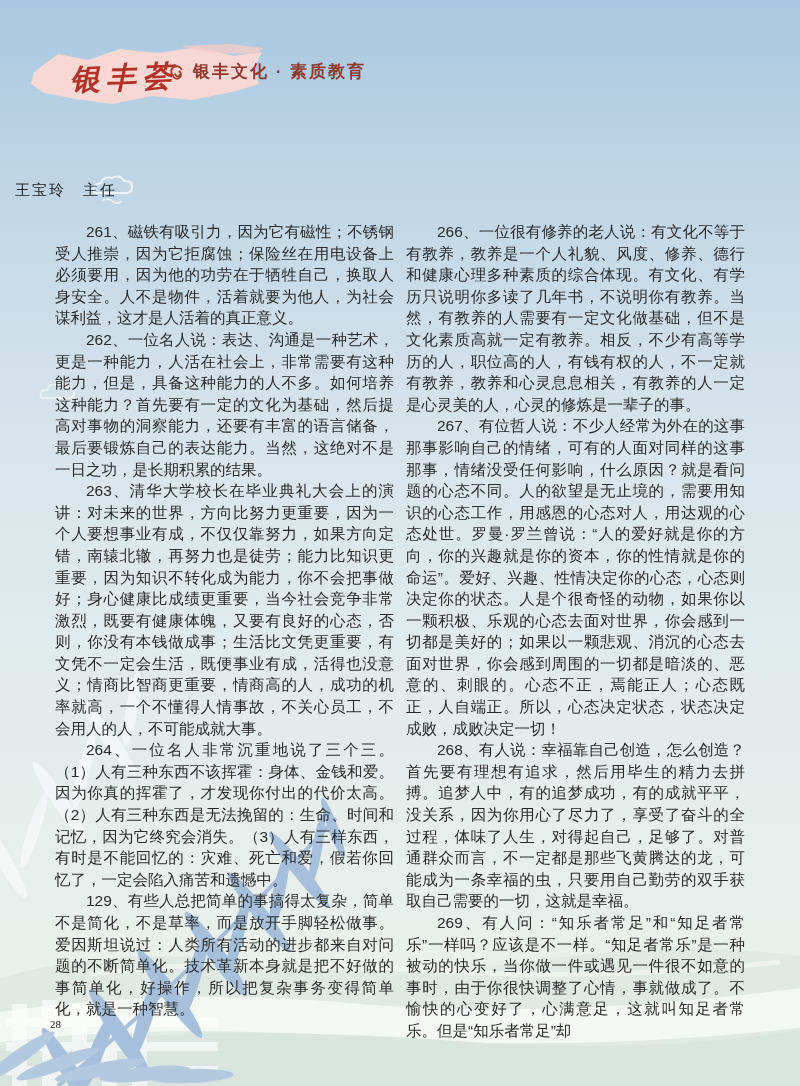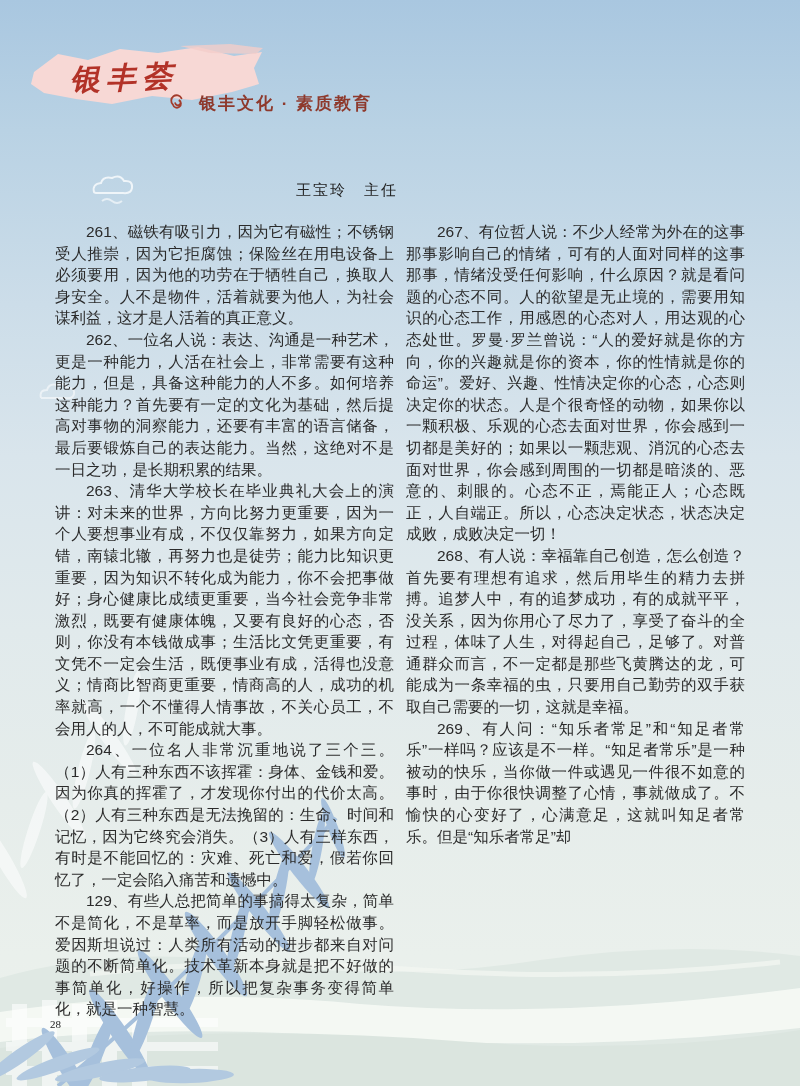--- a/index.html
+++ b/index.html
@@ -17,30 +17,30 @@
   .cloud.c2{left:36px;top:380px;}
   
   .masthead{position:absolute;left:30px;top:40px;width:420px;height:80px;z-index:3;}
   .brush{position:absolute;left:0;top:4px;width:235px;height:68px;}
   .logo-text{
     position:absolute;left:40px;top:18px;z-index:2;
     font-family:"DejaVu Serif","Liberation Serif",serif;
     font-style:italic;font-weight:700;font-size:30px;letter-spacing:6px;color:#b23228;
     transform:rotate(-2deg);
   }
-  .tagline-row{position:absolute;left:138px;top:52px;display:flex;gap:13px;z-index:2;}
+  .tagline-row{position:absolute;left:138px;top:20px;display:flex;align-items:center;gap:7px;z-index:2;}
   .swirl{width:18px;height:18px;flex:0 0 auto;}
   .tagline{font-size:17px;font-weight:700;color:#8e392c;letter-spacing:2px;white-space:nowrap;}
   
   .title{
     position:absolute;left:0;top:131px;width:800px;margin:0;z-index:3;
     text-align:center;font-size:34px;font-weight:900;color:#111;letter-spacing:1px;line-height:44px;
   }
   .title .hl{color:#15629f;}
-  .byline{position:absolute;left:5px;top:181px;width:684px;z-index:3;text-align:center;font-size:15px;color:#222;letter-spacing:2px;}
+  .byline{position:absolute;left:15px;top:181px;width:684px;z-index:3;font-size:15px;color:#222;letter-spacing:2px;}
   
   .columns{
     position:absolute;left:55px;top:221px;width:690px;z-index:3;
     display:flex;gap:12px;
   }
   .col{flex:1 1 0;min-width:0;}
   .col p{
     margin:0;text-indent:2em;text-align:justify;text-justify:inter-ideograph;
     word-break:break-all;font-size:15.5px;line-height:21.6px;color:#2b2b2b;
   }
@@ -138,20 +138,21 @@
 
   <main class="columns">
     <div class="col">
       <p>261、磁铁有吸引力，因为它有磁性；不锈钢受人推崇，因为它拒腐蚀；保险丝在用电设备上必须要用，因为他的功劳在于牺牲自己，换取人身安全。人不是物件，活着就要为他人，为社会谋利益，这才是人活着的真正意义。</p>
       <p>262、一位名人说：表达、沟通是一种艺术，更是一种能力，人活在社会上，非常需要有这种能力，但是，具备这种能力的人不多。如何培养这种能力？首先要有一定的文化为基础，然后提高对事物的洞察能力，还要有丰富的语言储备，最后要锻炼自己的表达能力。当然，这绝对不是一日之功，是长期积累的结果。</p>
       <p>263、清华大学校长在毕业典礼大会上的演讲：对未来的世界，方向比努力更重要，因为一个人要想事业有成，不仅仅靠努力，如果方向定错，南辕北辙，再努力也是徒劳；能力比知识更重要，因为知识不转化成为能力，你不会把事做好；身心健康比成绩更重要，当今社会竞争非常激烈，既要有健康体魄，又要有良好的心态，否则，你没有本钱做成事；生活比文凭更重要，有文凭不一定会生活，既便事业有成，活得也没意义；情商比智商更重要，情商高的人，成功的机率就高，一个不懂得人情事故，不关心员工，不会用人的人，不可能成就大事。</p>
       <p>264、一位名人非常沉重地说了三个三。（1）人有三种东西不该挥霍：身体、金钱和爱。因为你真的挥霍了，才发现你付出的代价太高。（2）人有三种东西是无法挽留的：生命、时间和记忆，因为它终究会消失。（3）人有三样东西，有时是不能回忆的：灾难、死亡和爱，假若你回忆了，一定会陷入痛苦和遗憾中。</p>
       <p>129、有些人总把简单的事搞得太复杂，简单不是简化，不是草率，而是放开手脚轻松做事。爱因斯坦说过：人类所有活动的进步都来自对问题的不断简单化。技术革新本身就是把不好做的事简单化，好操作，所以把复杂事务变得简单化，就是一种智慧。</p>
     </div>
     <div class="col">
+      <p>266、一位很有修养的老人说：有文化不等于有教养，教养是一个人礼貌、风度、修养、德行和健康心理多种素质的综合体现。有文化、有学历只说明你多读了几年书，不说明你有教养。当然，有教养的人需要有一定文化做基础，但不是文化素质高就一定有教养。相反，不少有高等学历的人，职位高的人，有钱有权的人，不一定就有教养，教养和心灵息息相关，有教养的人一定是心灵美的人，心灵的修炼是一辈子的事。</p>
       <p>267、有位哲人说：不少人经常为外在的这事那事影响自己的情绪，可有的人面对同样的这事那事，情绪没受任何影响，什么原因？就是看问题的心态不同。人的欲望是无止境的，需要用知识的心态工作，用感恩的心态对人，用达观的心态处世。罗曼·罗兰曾说：“人的爱好就是你的方向，你的兴趣就是你的资本，你的性情就是你的命运”。爱好、兴趣、性情决定你的心态，心态则决定你的状态。人是个很奇怪的动物，如果你以一颗积极、乐观的心态去面对世界，你会感到一切都是美好的；如果以一颗悲观、消沉的心态去面对世界，你会感到周围的一切都是暗淡的、恶意的、刺眼的。心态不正，焉能正人；心态既正，人自端正。所以，心态决定状态，状态决定成败，成败决定一切！</p>
       <p>268、有人说：幸福靠自己创造，怎么创造？首先要有理想有追求，然后用毕生的精力去拼搏。追梦人中，有的追梦成功，有的成就平平，没关系，因为你用心了尽力了，享受了奋斗的全过程，体味了人生，对得起自己，足够了。对普通群众而言，不一定都是那些飞黄腾达的龙，可能成为一条幸福的虫，只要用自己勤劳的双手获取自己需要的一切，这就是幸福。</p>
       <p>269、有人问：“知乐者常足”和“知足者常乐”一样吗？应该是不一样。“知足者常乐”是一种被动的快乐，当你做一件或遇见一件很不如意的事时，由于你很快调整了心情，事就做成了。不愉快的心变好了，心满意足，这就叫知足者常乐。但是“知乐者常足”却</p>
     </div>
   </main>
 
   <div class="pagenum">28</div>
 </div>
 
 </body></html>

